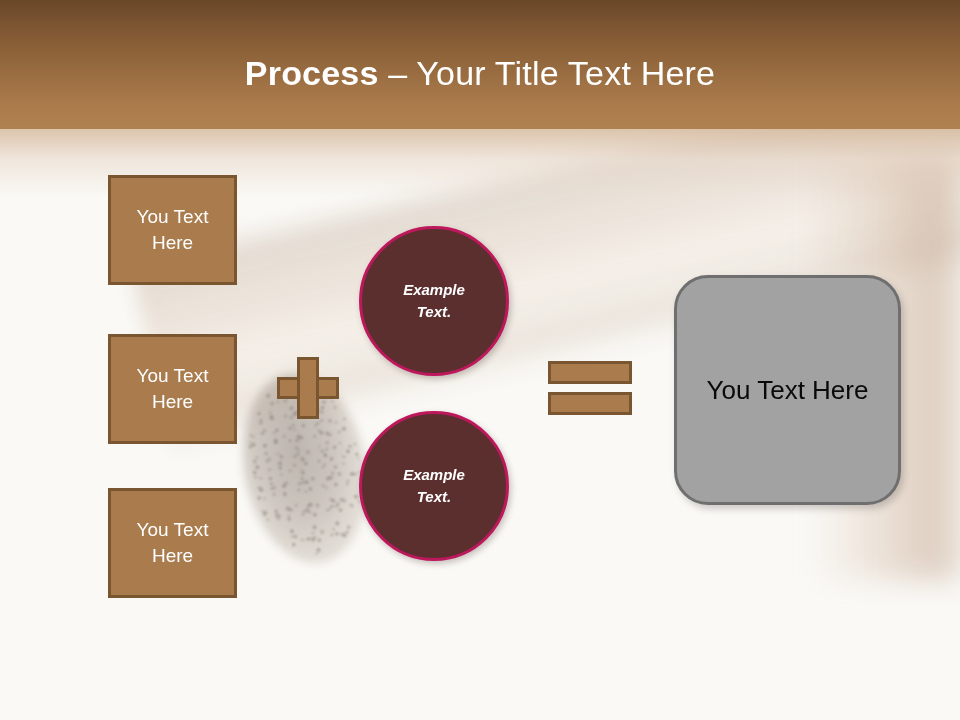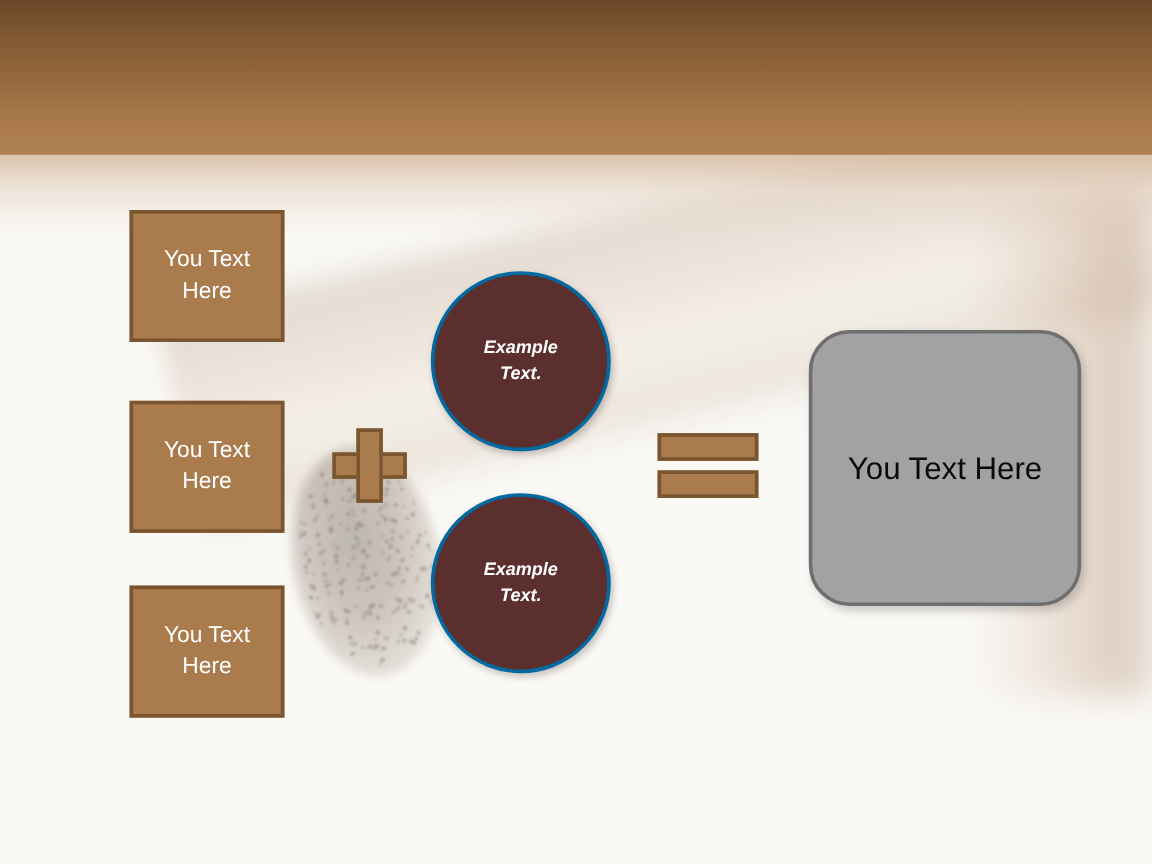--- a/index.html
+++ b/index.html
@@ -177,21 +177,21 @@
     background: #a97b4d;
   }
 
   
   .circle {
     position: absolute;
     width: 150px;
     height: 150px;
     border-radius: 50%;
     background: #5c2f2f;
-    border: 3px solid #0369a1;
+    border: 3px solid #be185d;
     box-sizing: border-box;
     display: flex;
     align-items: center;
     justify-content: center;
     text-align: center;
     color: #ffffff;
     font-size: 15px;
     line-height: 22px;
     font-weight: bold;
     font-style: italic;
@@ -248,20 +248,23 @@
 <div id="slide">
 
   <div class="bg-base"></div>
   <div class="bg-diagonal"></div>
   <div class="bg-cigar-end"></div>
   <div class="bg-cigar-speckle"></div>
   <div class="bg-right-band"></div>
   <div class="bg-sheen"></div>
 
   <div class="header"></div>
+  <div class="slide-title">
+    <span class="strong">Process</span><span class="light"> – </span><span class="light">Your Title Text Here</span>
+  </div>
 
   <div class="tan-box" id="tan-box-1">
     <span>You Text Here</span>
   </div>
   <div class="tan-box" id="tan-box-2">
     <span>You Text Here</span>
   </div>
   <div class="tan-box" id="tan-box-3">
     <span>You Text Here</span>
   </div>

